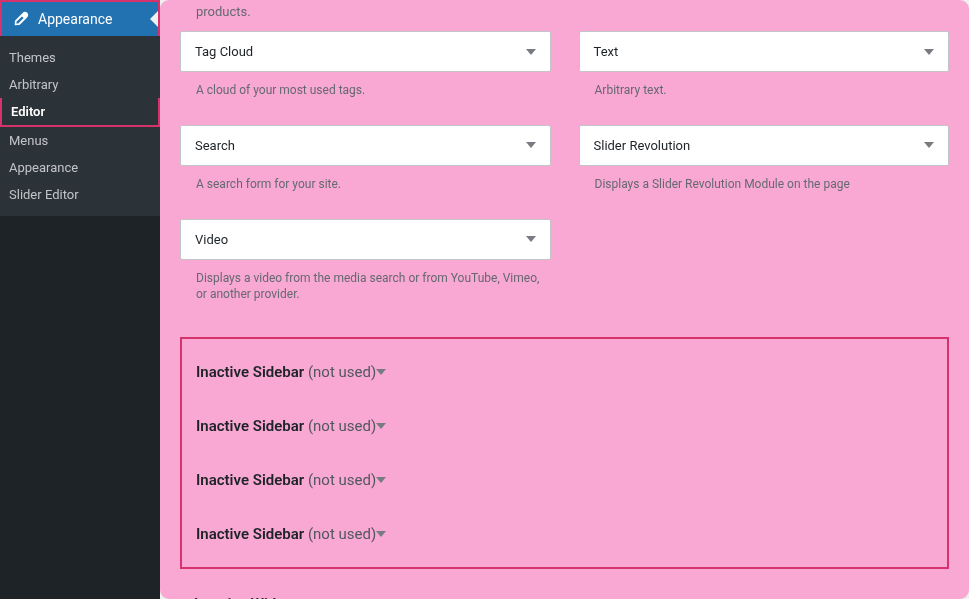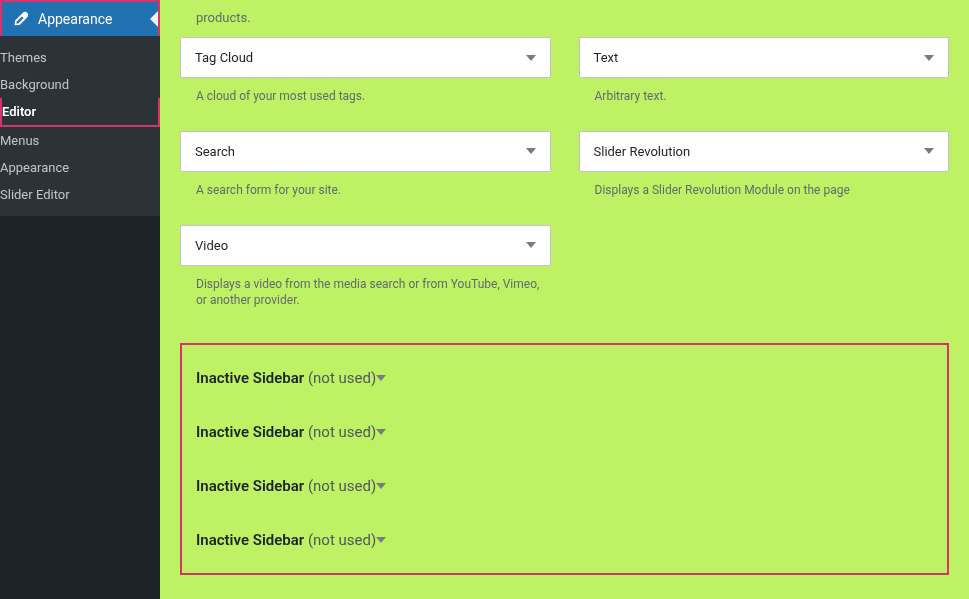--- a/index.html
+++ b/index.html
@@ -29,21 +29,21 @@
       font-size: 14px;
       position: relative;
       cursor: pointer;
     }
     .menu-top .icon { margin-right: 8px; display: inline-flex; }
     .submenu {
       background: #2c3338;
       padding: 8px 0;
     }
     .submenu-item {
-      padding: 6px 0;
+      padding: 6px 9px;
       color: #c3c4c7;
       font-size: 13px;
       cursor: pointer;
     }
     .submenu-item.active {
       color: #fff;
       font-weight: 600;
     }
     .highlight-red-top {
       border: 2px solid #d6336c;
@@ -59,23 +59,24 @@
       right: 0;
       top: 50%;
       transform: translateY(-50%);
       width: 0; height: 0;
       border-top: 8px solid transparent;
       border-bottom: 8px solid transparent;
       border-right: 8px solid #f0f0f1;
     }
     .main {
       flex: 1;
-      padding: 10px 20px;
+      padding: 4px 20px;
       overflow: hidden;
-      background: #bef264;
+      background: #f9a8d4;
+      border-radius: 9px;
     }
     .desc-top {
       color: #646970;
       font-size: 13px;
       padding: 0 0 12px 16px;
     }
     .widget-row {
       display: flex;
       gap: 28px;
       margin-bottom: 10px;
@@ -140,21 +141,21 @@
     <span class="icon">
       <svg width="18" height="18" viewBox="0 0 20 20" fill="currentColor">
           <path d="M14.5 2c-1 0-2 .5-2.7 1.2L4 11c-.5.5-.8 1.2-.8 1.9L3 17l4.1-.2c.7 0 1.4-.3 1.9-.8l7.8-7.8c.7-.7 1.2-1.7 1.2-2.7C18 3.6 16.4 2 14.5 2zM6.9 15l-2 .1.1-2 6-6 1.9 1.9-6 6z"></path>
         </svg>
     </span>
     <span>Appearance</span>
     <span class="arrow-indicator"></span>
   </div>
   <div class="submenu">
     <div class="submenu-item">Themes</div>
-    <div class="submenu-item">Background</div>
+    <div class="submenu-item">Arbitrary</div>
     <div class="submenu-item active highlight-red-bottom">Editor</div>
     <div class="submenu-item">Menus</div>
     <div class="submenu-item">Appearance</div>
     <div class="submenu-item">Slider Editor</div>
   </div>
 </div>
 
 <div class="main">
   <div class="desc-top">products.</div>
 

